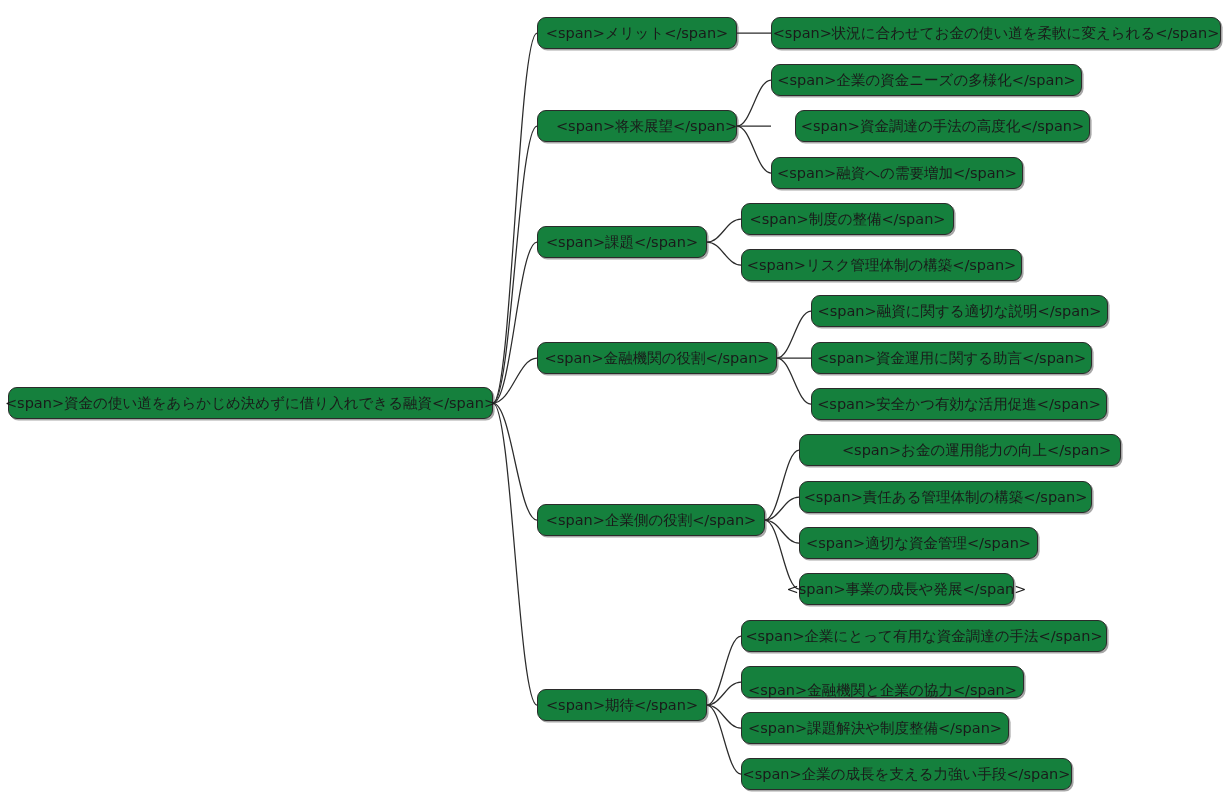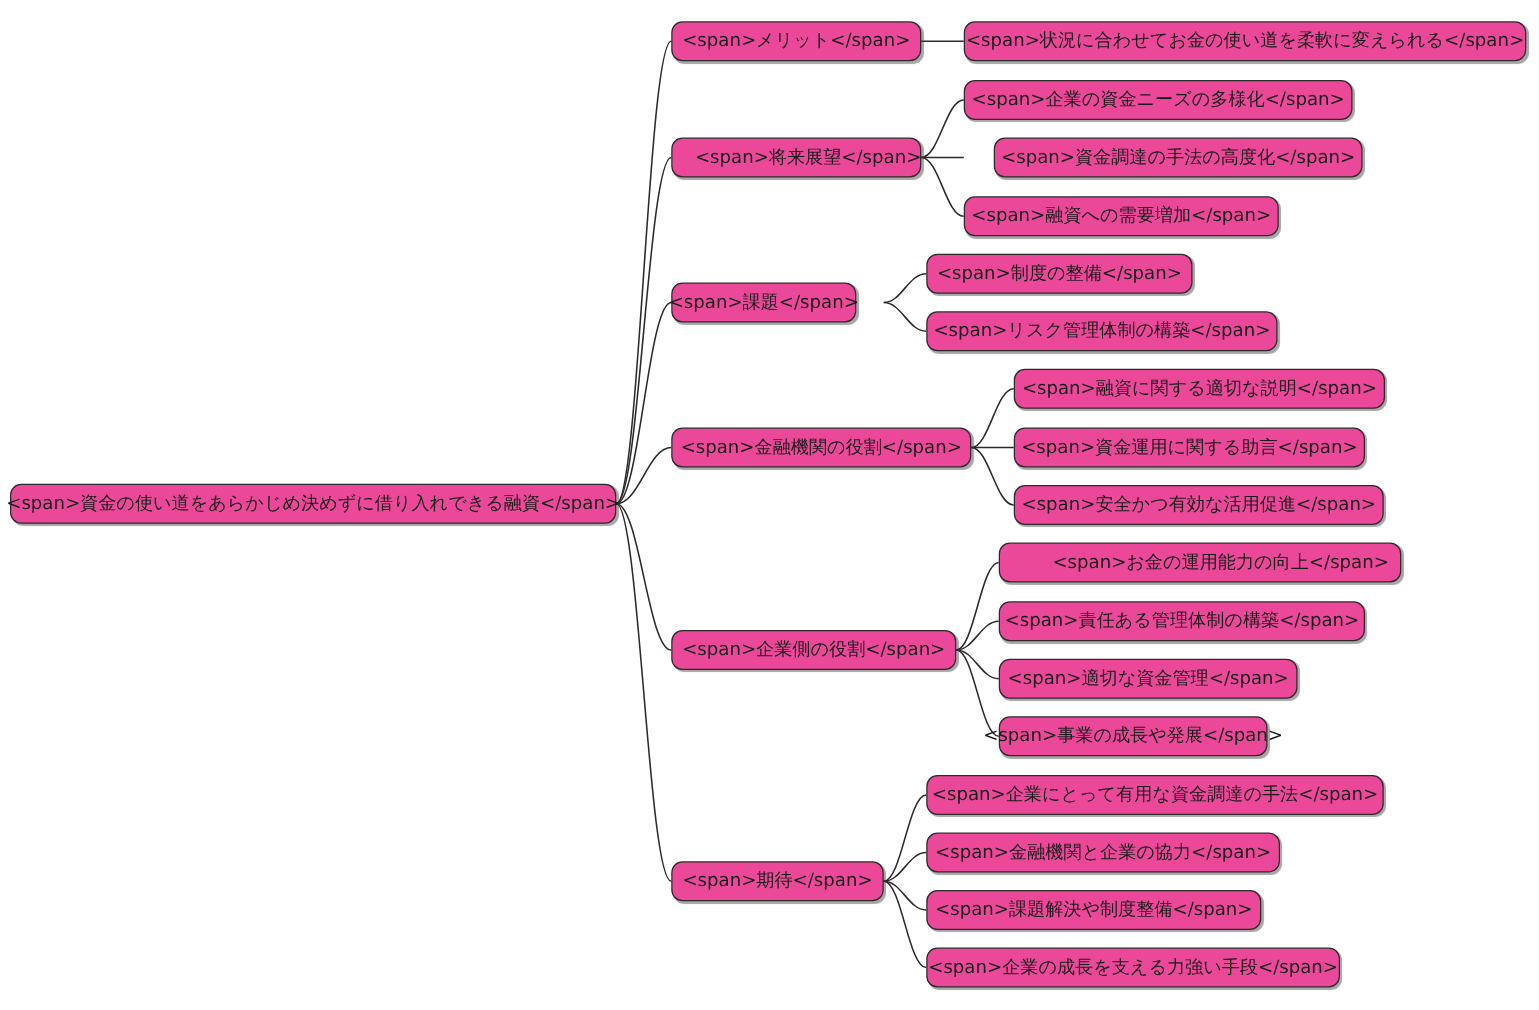--- a/index.html
+++ b/index.html
@@ -37,21 +37,21 @@
   .node {
     position: absolute;
     box-sizing: border-box;
     display: flex;
     align-items: center;
     justify-content: center;
     height: 32px;
     padding: 0 11px;
     border: 1.3px solid #2b2b2b;
     border-radius: 9px;
-    background: #ec4899;
+    background: #15803d;
     color: #1a1a1a;
     font-size: 14.5px;
     line-height: 1;
     white-space: nowrap;
     box-shadow: 1.6px 1.6px 0.6px rgba(60,60,60,0.45);
     cursor: default;
   }
   .node-text {
     display: block;
   }
@@ -100,21 +100,21 @@
       </div>
       <div class="node" style="left: 771px; top: 64px; width: 311px;">
         <span class="node-text">&lt;span&gt;企業の資金ニーズの多様化&lt;/span&gt;</span>
       </div>
       <div class="node" style="left: 771px; top: 110px; width: 295px; margin-left: 24px;">
         <span class="node-text">&lt;span&gt;資金調達の手法の高度化&lt;/span&gt;</span>
       </div>
       <div class="node" style="left: 771px; top: 157px; width: 252px;">
         <span class="node-text">&lt;span&gt;融資への需要増加&lt;/span&gt;</span>
       </div>
-      <div class="node" style="left: 537px; top: 226px; width: 148px;">
+      <div class="node" style="left: 537px; top: 226px; width: 170px;">
         <span class="node-text">&lt;span&gt;課題&lt;/span&gt;</span>
       </div>
       <div class="node" style="left: 741px; top: 203px; width: 213px;">
         <span class="node-text">&lt;span&gt;制度の整備&lt;/span&gt;</span>
       </div>
       <div class="node" style="left: 537px; top: 342px; width: 240px;">
         <span class="node-text">&lt;span&gt;金融機関の役割&lt;/span&gt;</span>
       </div>
       <div class="node" style="left: 741px; top: 249px; width: 281px;">
         <span class="node-text">&lt;span&gt;リスク管理体制の構築&lt;/span&gt;</span>
@@ -142,21 +142,21 @@
       </div>
       <div class="node" style="left: 799px; top: 573px; width: 215px;">
         <span class="node-text">&lt;span&gt;事業の成長や発展&lt;/span&gt;</span>
       </div>
       <div class="node" style="left: 537px; top: 689px; width: 170px;">
         <span class="node-text">&lt;span&gt;期待&lt;/span&gt;</span>
       </div>
       <div class="node" style="left: 741px; top: 620px; width: 366px;">
         <span class="node-text">&lt;span&gt;企業にとって有用な資金調達の手法&lt;/span&gt;</span>
       </div>
-      <div class="node" style="left: 741px; top: 666px; width: 283px;">
+      <div class="node" style="left: 741px; top: 666px; width: 283px; align-items: flex-end;">
         <span class="node-text">&lt;span&gt;金融機関と企業の協力&lt;/span&gt;</span>
       </div>
       <div class="node" style="left: 741px; top: 712px; width: 268px;">
         <span class="node-text">&lt;span&gt;課題解決や制度整備&lt;/span&gt;</span>
       </div>
       <div class="node" style="left: 741px; top: 758px; width: 331px;">
         <span class="node-text">&lt;span&gt;企業の成長を支える力強い手段&lt;/span&gt;</span>
       </div>
     </div>
 </div>

